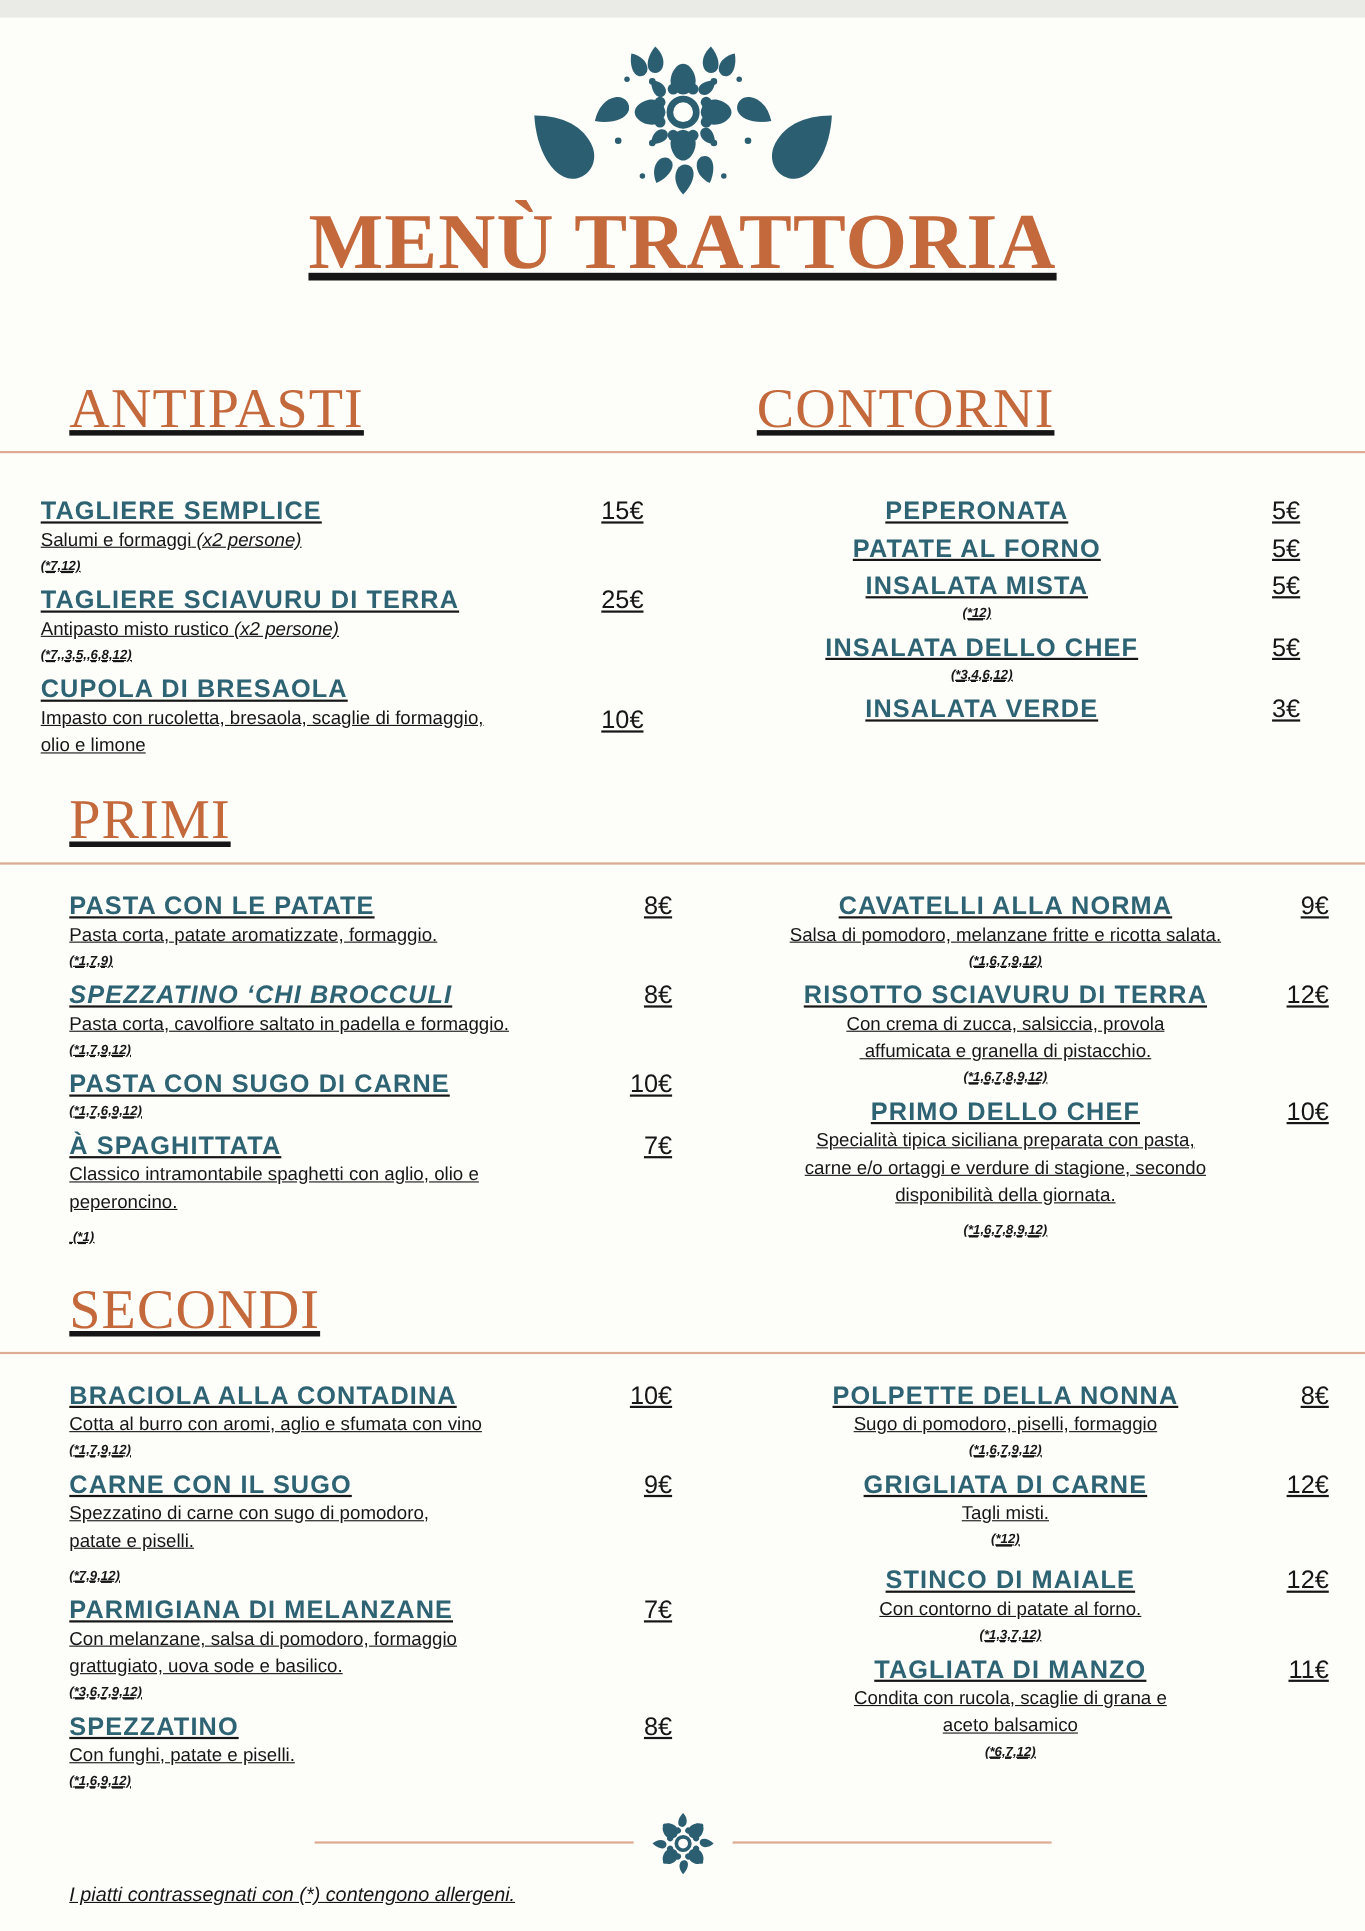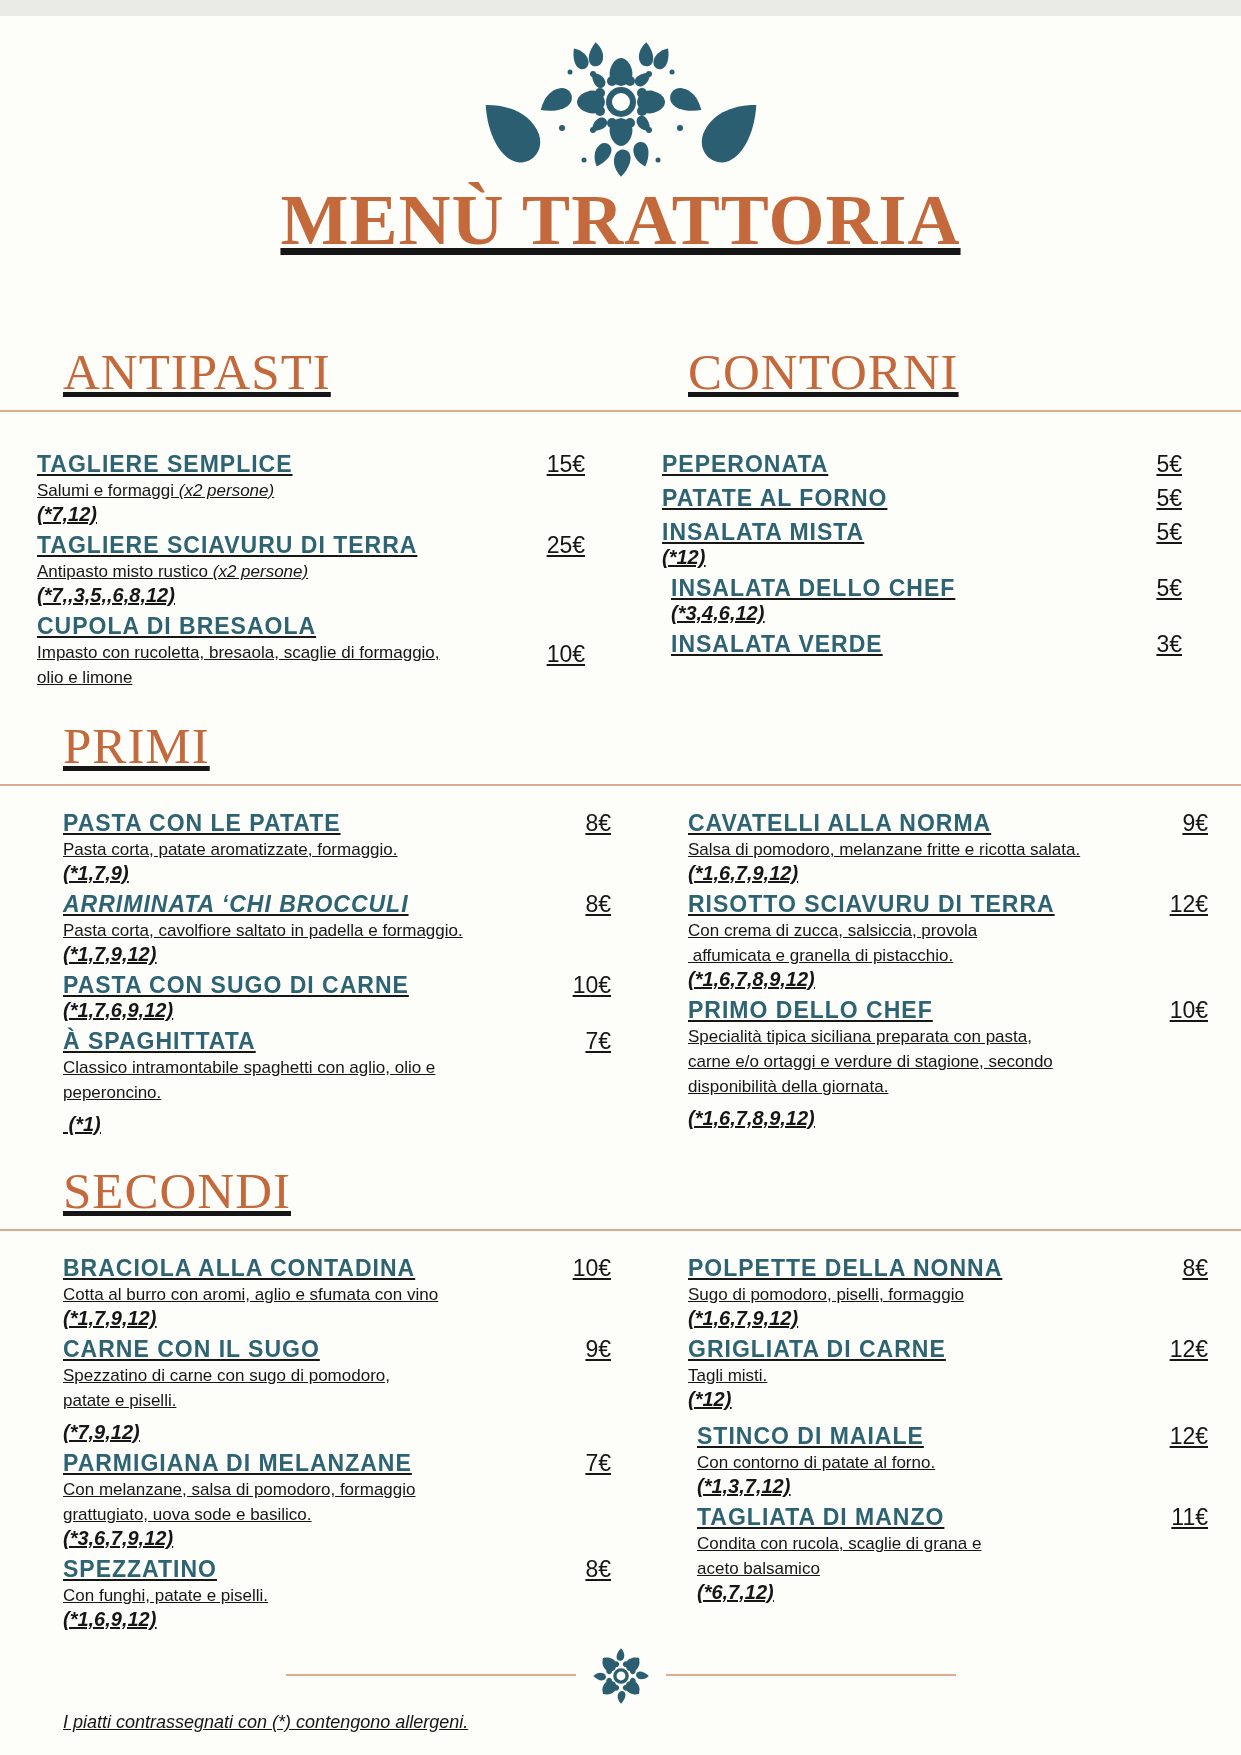--- a/index.html
+++ b/index.html
@@ -50,38 +50,38 @@
     background:var(--rule-line,#dcab92);
   }
   .columns{margin-top:23px;}
   .menu-section:first-of-type .columns{margin-top:38px;padding-left:37px;}
   
   .item{display:flex;margin-bottom:6px;}
   .item.gap-before{margin-top:12px;}
   .item-text{flex:1 1 auto;min-width:0;}
   .item-text.indent{padding-left:9px;}
   .column.left .item-text{max-width:483px;}
-  .column.right .item-text{max-width:452px;}
+  .column.right .item-text{max-width:452px;text-align:center;}
   .item-name{
     font-weight:700;
     font-size:23px;
     line-height:28px;
     letter-spacing:1px;
     color:var(--accent-teal,#2d6373);
     white-space:pre;
   }
   .item-name.italic{font-style:italic;}
   .item-desc{
     font-size:17px;
     line-height:25px;
     white-space:pre;
   }
   .item-desc em{font-style:italic;}
   .item-allergens{
-    font-size:20px;
+    font-size:12px;
     line-height:22px;
     font-weight:700;
     font-style:italic;
     text-decoration:underline;
     text-decoration-thickness:1.5px;
     white-space:pre;
   }
   .item-allergens.gap{margin-top:8px;}
   .item-price{
     flex:0 0 65px;
@@ -244,21 +244,21 @@
             <div class="item">
               <div class="item-text">
                 <div class="item-name">PASTA CON LE PATATE</div>
                 <div class="item-desc">Pasta corta, patate aromatizzate, formaggio.</div>
                 <div class="item-allergens">(*1,7,9)</div>
               </div>
               <div class="item-price">8€</div>
             </div>
             <div class="item">
               <div class="item-text">
-                <div class="item-name italic">ARRIMINATA ‘CHI BROCCULI</div>
+                <div class="item-name italic">SPEZZATINO ‘CHI BROCCULI</div>
                 <div class="item-desc">Pasta corta, cavolfiore saltato in padella e formaggio.</div>
                 <div class="item-allergens">(*1,7,9,12)</div>
               </div>
               <div class="item-price">8€</div>
             </div>
             <div class="item">
               <div class="item-text">
                 <div class="item-name">PASTA CON SUGO DI CARNE</div>
                 <div class="item-allergens">(*1,7,6,9,12)</div>
               </div>

